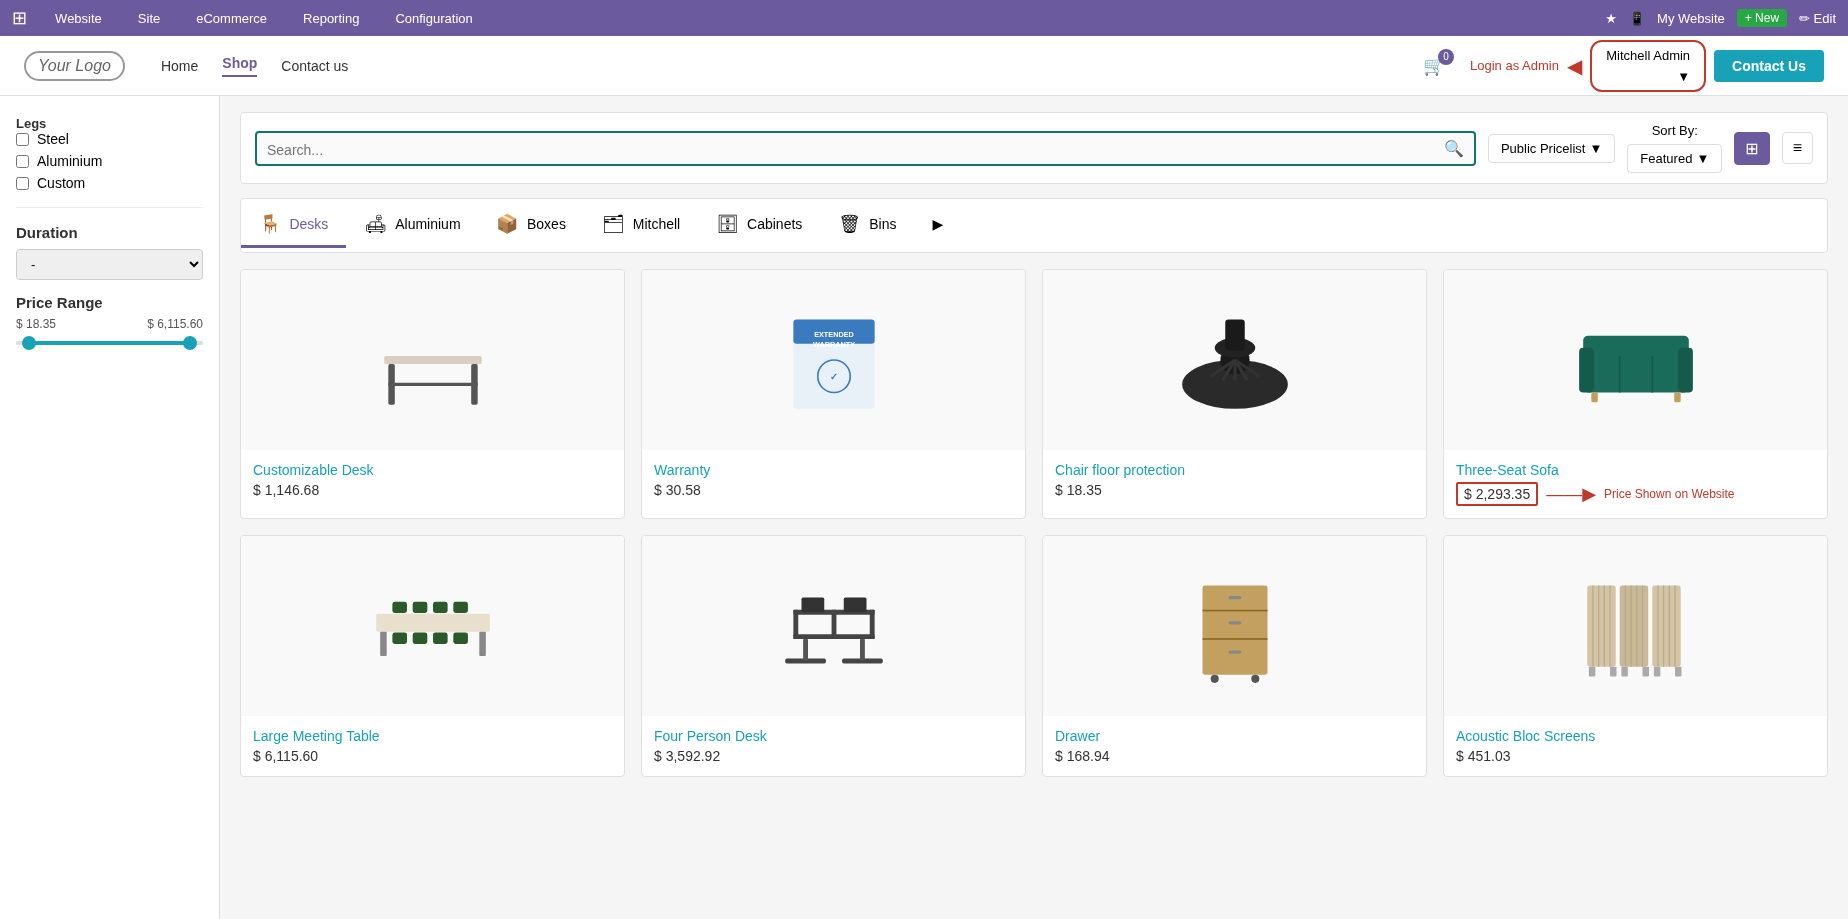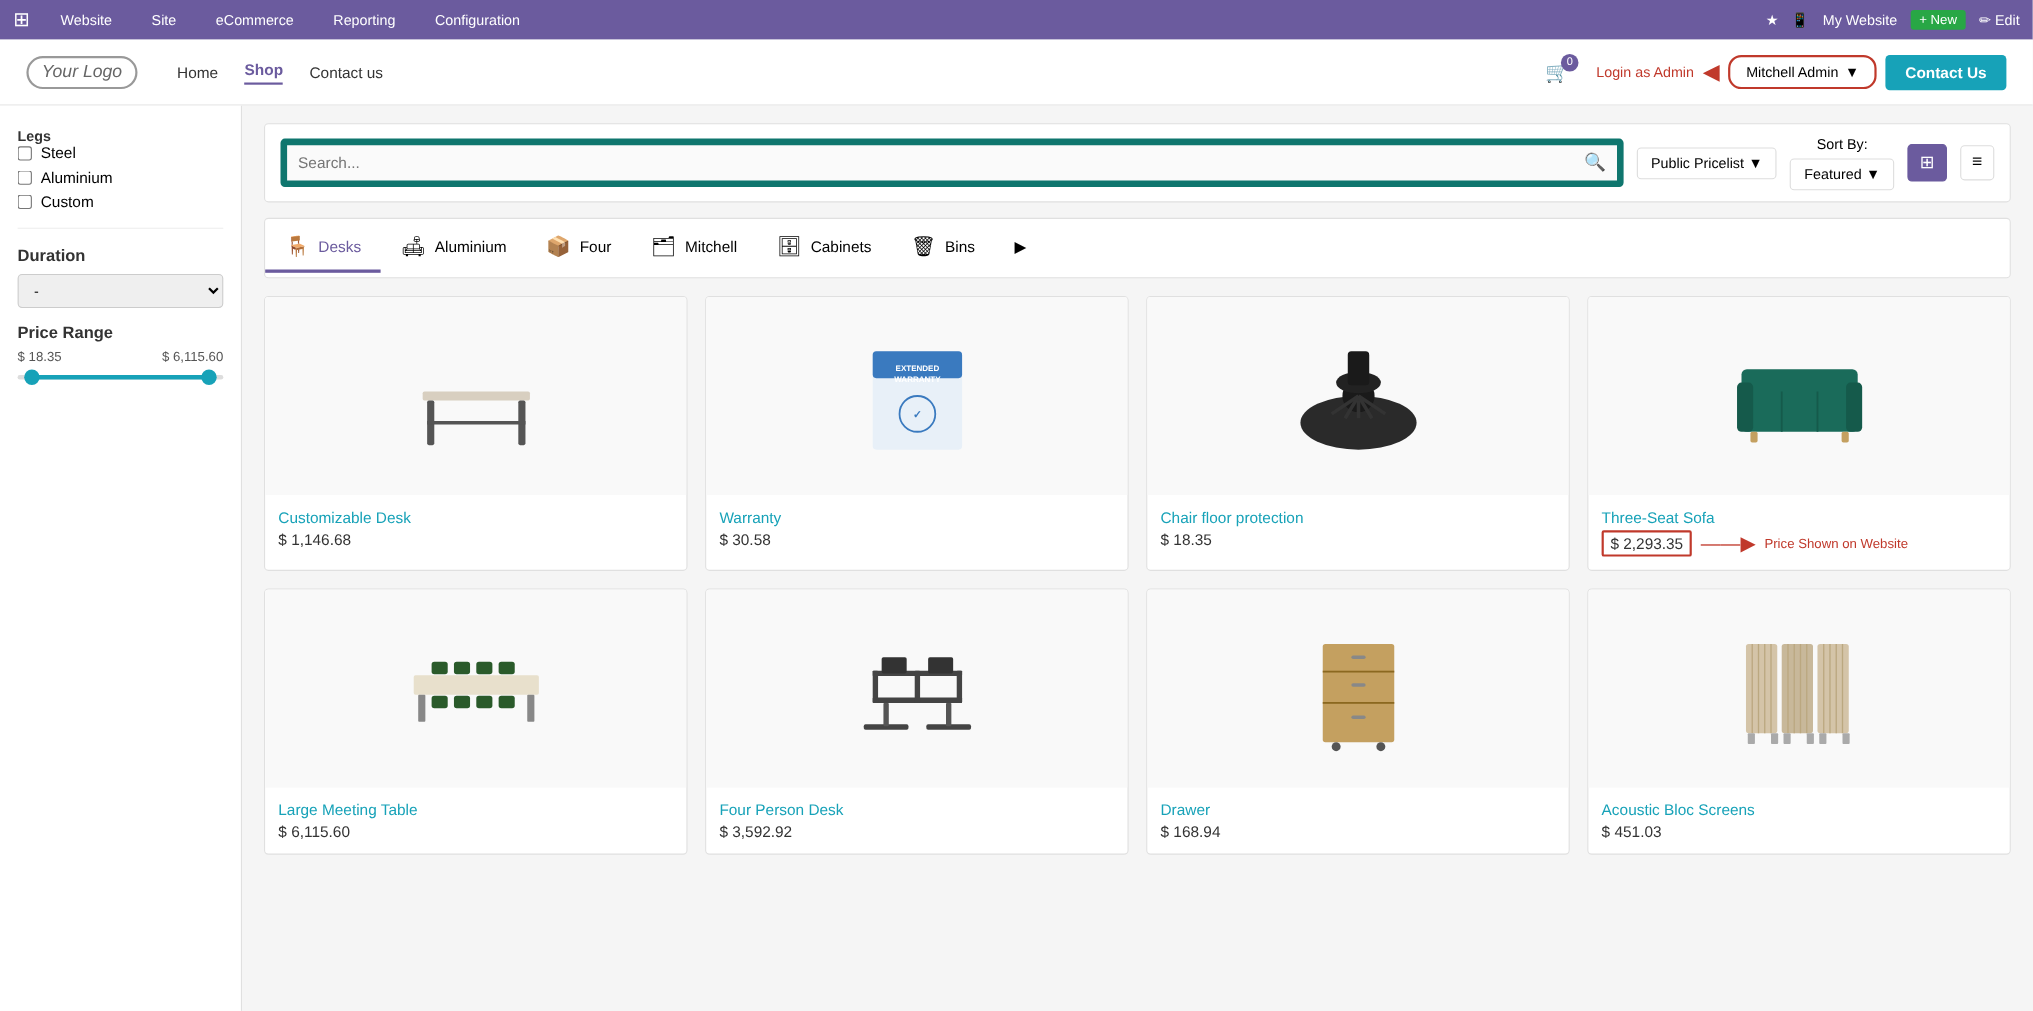--- a/index.html
+++ b/index.html
@@ -119,23 +119,24 @@
       font-size: 13px;
     }
     .mitchell-btn {
       border: 1px solid #999;
       border-radius: 12px;
       padding: 6px 14px;
       background: white;
       cursor: pointer;
       font-size: 13px;
       display: flex;
-      align-items: flex-start;
+      align-items: flex-end;
       gap: 6px;
       border: 2px solid #c0392b;
+      flex-direction: column;
     }
     .contact-us-btn {
       background: #17a2b8;
       color: white;
       border: none;
       border-radius: 4px;
       padding: 8px 18px;
       cursor: pointer;
       font-size: 14px;
       font-weight: bold;
@@ -244,22 +245,22 @@
       gap: 12px;
       margin-bottom: 14px;
       background: white;
       padding: 10px 14px;
       border-radius: 4px;
       border: 1px solid #e0e0e0;
     }
     .search-box {
       flex: 1;
       display: flex;
-      align-items: center;
-      border: 6px solid #0f766e;
+      align-items: flex-end;
+      border: 2px solid #0f766e;
       border-radius: 4px;
       padding: 6px 10px;
       background: #fafafa;
     }
     .search-box input {
       border: none;
       background: transparent;
       outline: none;
       flex: 1;
       font-size: 14px;
@@ -492,21 +493,21 @@
       <div class="category-tab active">
         <span style="font-size:18px;">🪑</span>
         <span>Desks</span>
       </div>
       <div class="category-tab">
         <span style="font-size:18px;">🛋</span>
         <span>Aluminium</span>
       </div>
       <div class="category-tab">
         <span style="font-size:18px;">📦</span>
-        <span>Four</span>
+        <span>Boxes</span>
       </div>
       <div class="category-tab">
         <span style="font-size:18px;">🗂</span>
         <span>Mitchell</span>
       </div>
       <div class="category-tab">
         <span style="font-size:18px;">🗄</span>
         <span>Cabinets</span>
       </div>
       <div class="category-tab">

